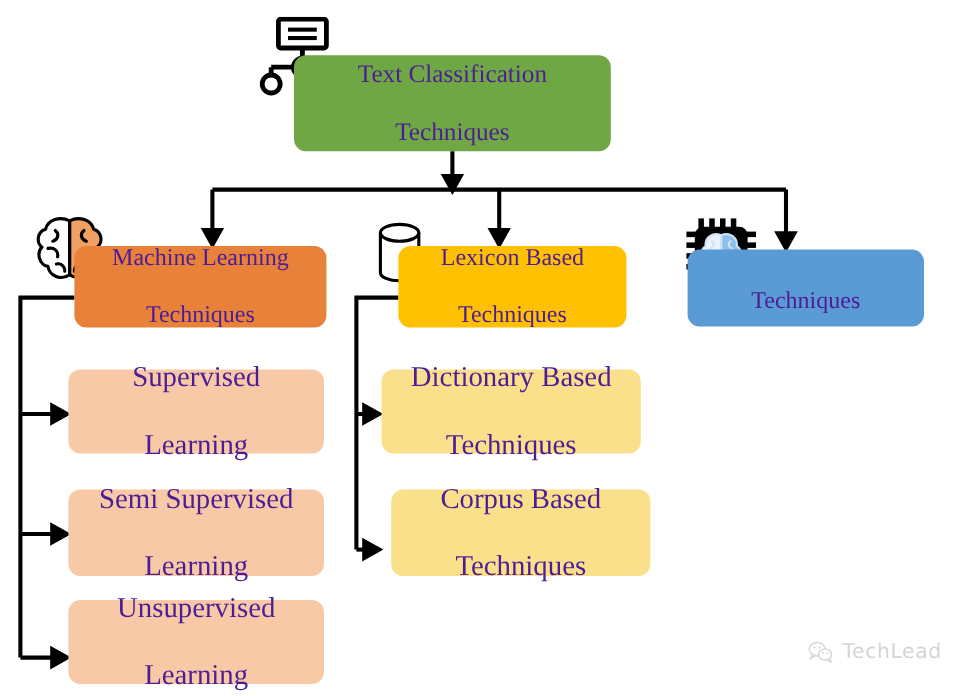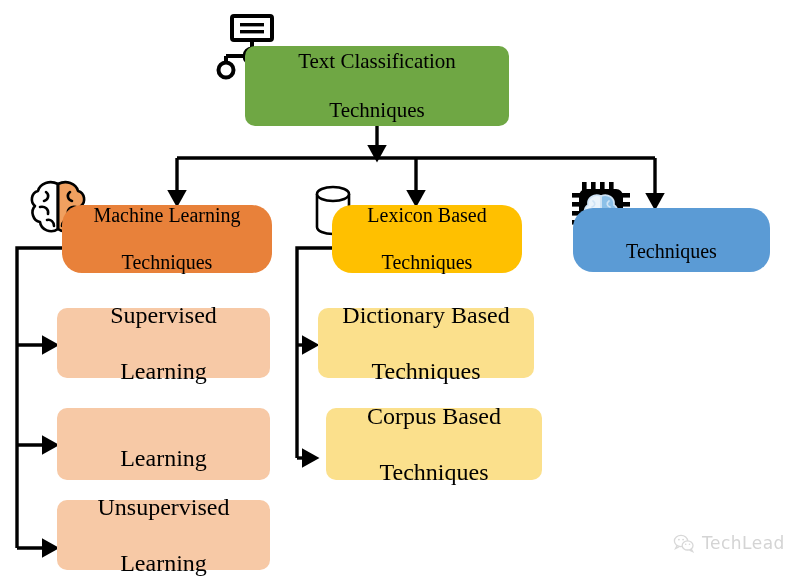--- a/index.html
+++ b/index.html
@@ -12,26 +12,26 @@
   }
   #canvas{position:absolute;left:0;top:0;width:796px;height:580px;}
   .node{
     position:absolute;
     box-sizing:border-box;
     display:flex;
     align-items:center;
     justify-content:center;
     text-align:center;
     line-height:1.18;
-    color:#000000;
+    color:#4c1d95;
     border-radius:10px;
   }
   .node span{display:block;padding:0 6px;}
   .lvl1{font-size:21px;}
-  .lvl2{font-size:20px;border-radius:20px;}
+  .lvl2{font-size:20px;}
   .lvl3{font-size:24px;}
   .icon{position:absolute;}
   .wm{
     position:absolute;
     display:flex;
     align-items:flex-start;
     gap:7px;
     color:#d4d4d4;
     font-family:"DejaVu Sans", sans-serif;
     font-size:17px;
@@ -159,21 +159,21 @@
 
   <div class="node lvl2" style="left:573px;top:208px;width:197px;height:64px;background:#5B9BD5;">
     <span><br><span>Techniques</span></span>
   </div>
 
   <div class="node lvl3" style="left:57px;top:308px;width:213px;height:70px;background:#F7C9A6;">
     <span><span>Supervised</span><br><span>Learning</span></span>
   </div>
 
   <div class="node lvl3" style="left:57px;top:408px;width:213px;height:72px;background:#F7C9A6;">
-    <span><br><span>Learning</span></span>
+    <span><span>Semi Supervised</span><br><span>Learning</span></span>
   </div>
 
   <div class="node lvl3" style="left:57px;top:500px;width:213px;height:70px;background:#F7C9A6;">
     <span><span>Unsupervised</span><br><span>Learning</span></span>
   </div>
 
   <div class="node lvl3" style="left:318px;top:308px;width:216px;height:70px;background:#FBE08C;">
     <span><span>Dictionary Based</span><br><span>Techniques</span></span>
   </div>
 

